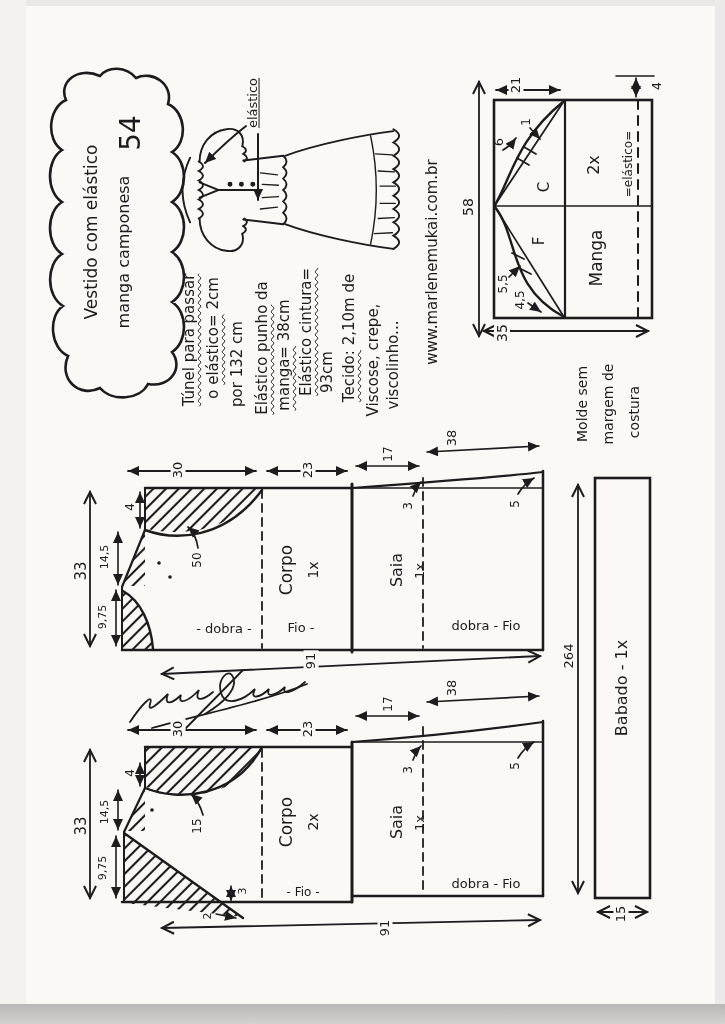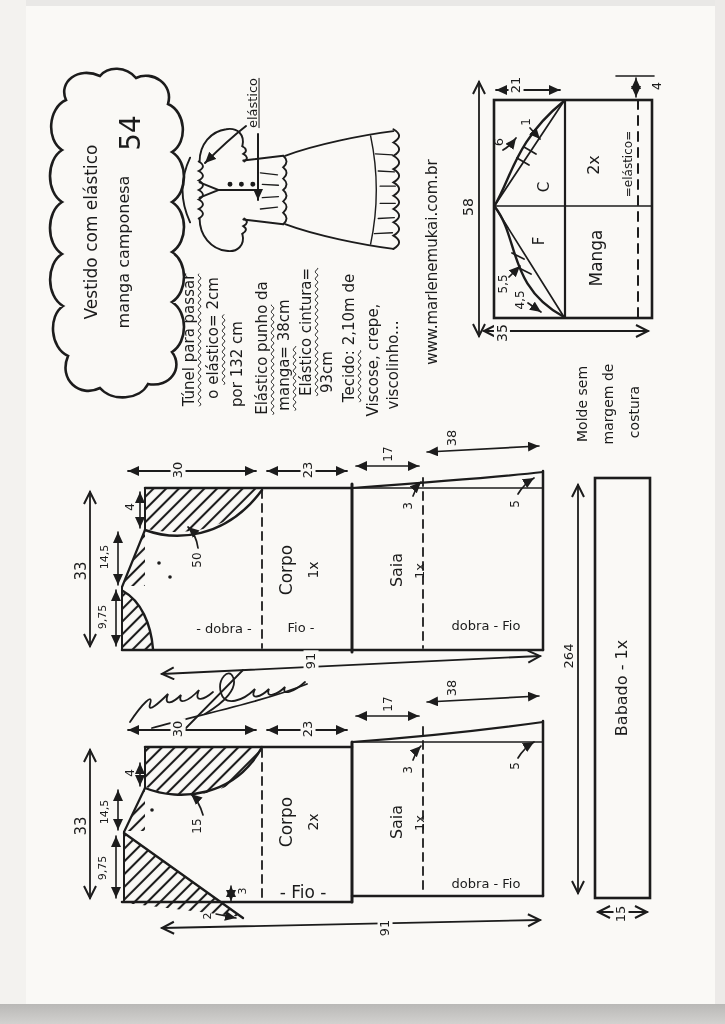--- a/index.html
+++ b/index.html
@@ -229,21 +229,21 @@
 
   <div class="vt bg" style="left:178px;top:729px;font-size:13px">30</div>
   <div class="vt bg" style="left:308px;top:729px;font-size:13px">23</div>
   <div class="vt" style="left:82px;top:826px;font-size:15px">33</div>
   <div class="vt" style="left:105px;top:812px;font-size:11px">14,5</div>
   <div class="vt" style="left:103px;top:868px;font-size:11px">9,75</div>
   <div class="vt" style="left:131px;top:773px;font-size:12px">4</div>
   <div class="vt" style="left:198px;top:826px;font-size:12px">15</div>
   <div class="vt" style="left:287px;top:822px;font-size:17px">Corpo</div>
   <div class="vt" style="left:313px;top:822px;font-size:14px">2x</div>
-  <div class="ht" style="left:303px;top:893px;font-size:17px">- Fio -</div>
+  <div class="ht" style="left:303px;top:893px;font-size:12px">- Fio -</div>
   <div class="vt" style="left:243px;top:891px;font-size:11px">3</div>
   <div class="vt" style="left:208px;top:916px;font-size:11px">2</div>
   <div class="vt bg" style="left:385px;top:928px;font-size:13px">91</div>
   <div class="vt" style="left:389px;top:704px;font-size:12px">17</div>
   <div class="vt" style="left:452px;top:688px;font-size:13px">38</div>
   <div class="vt" style="left:409px;top:770px;font-size:12px">3</div>
   <div class="vt" style="left:516px;top:766px;font-size:12px">5</div>
   <div class="vt" style="left:397px;top:822px;font-size:16px">Saia</div>
   <div class="vt" style="left:420px;top:823px;font-size:13px">1x</div>
   <div class="ht" style="left:486px;top:884px;font-size:13px">dobra - Fio</div>

